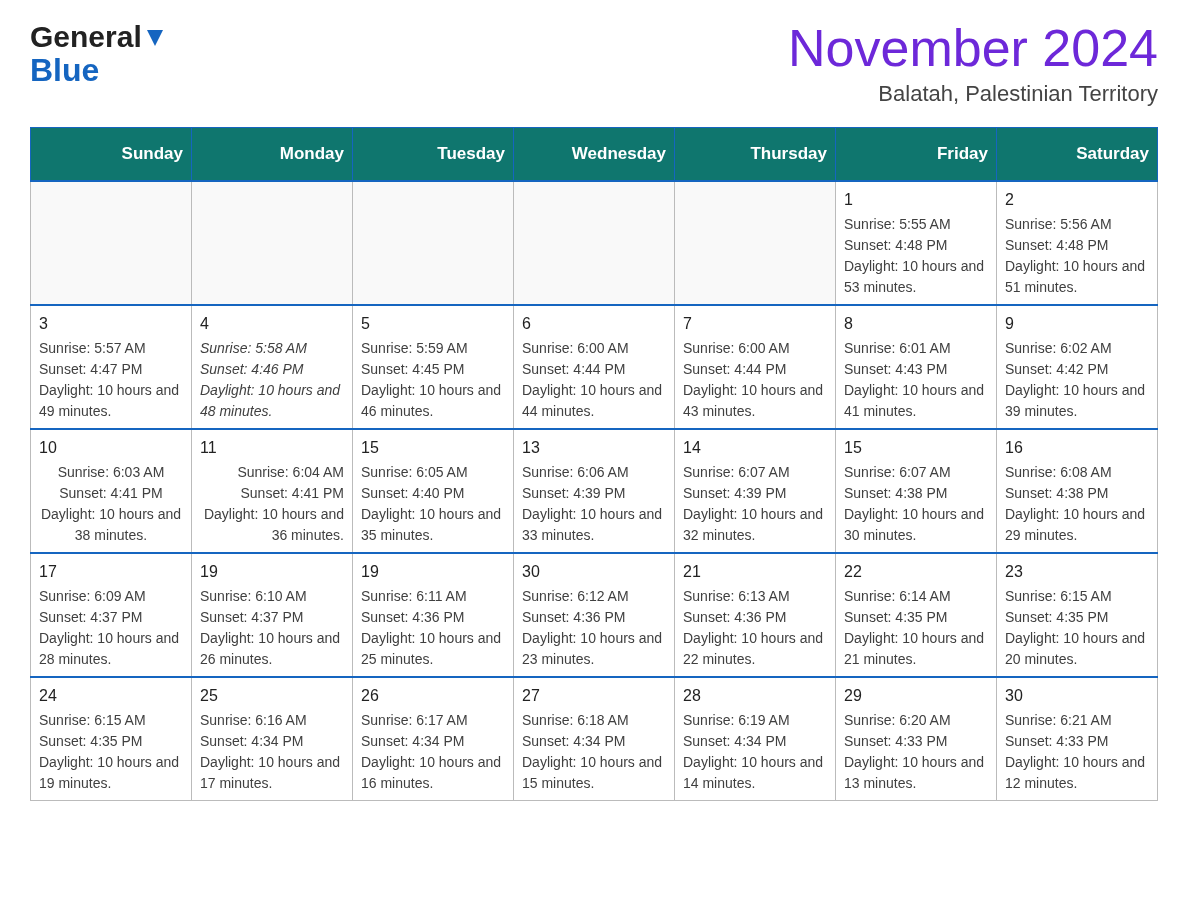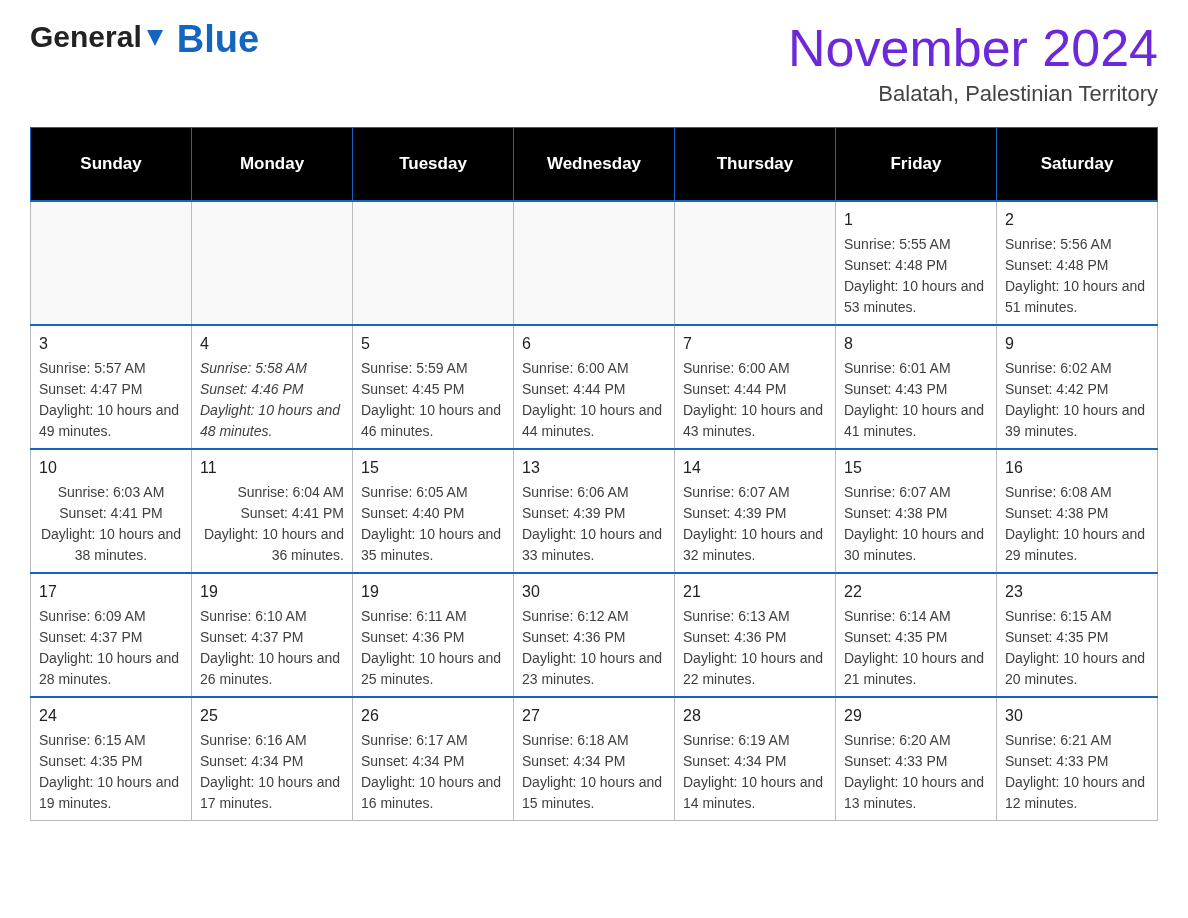--- a/index.html
+++ b/index.html
@@ -10,21 +10,21 @@
       color: #222;
     }
     .header {
       display: flex;
       justify-content: space-between;
       align-items: flex-start;
       margin-bottom: 20px;
     }
     .logo {
       display: flex;
-      flex-direction: row;
+      flex-direction: column;
       align-items: flex-start;
     }
     .logo-text-group {
       display: flex;
       flex-direction: row;
       align-items: center;
     }
     .title-block {
       text-align: right;
     }
@@ -37,26 +37,26 @@
     .calendar-subtitle {
       font-size: 22px;
       color: #444;
       margin-top: 4px;
     }
     table {
       width: 100%;
       border-collapse: collapse;
     }
     thead tr th {
-      background-color: #000000;
+      background-color: #0f766e;
       color: #fff;
       font-size: 17px;
       font-weight: bold;
-      padding: 26px 8px;
-      text-align: center;
+      padding: 16px 8px;
+      text-align: right;
       border: 1px solid #1565c0;
     }
     tbody tr td {
       vertical-align: top;
       padding: 6px 8px;
       font-size: 13.5px;
       border: 1px solid #bbb;
       width: 14.28%;
       min-height: 90px;
       color: #222;
@@ -86,21 +86,21 @@
   <div class="logo">
     <div class="logo-text-group">
       <span style="font-size:30px;font-weight:bold;color:#222;font-family:Arial,sans-serif;">General</span>
       <span style="display:inline-block;margin-left:3px;margin-top:4px;">
         <svg width="22" height="22" viewBox="0 0 22 22">
           <polygon points="2,4 18,4 10,20" fill="#1565c0"></polygon>
         </svg>
       </span>
     </div>
     <div style="margin-left: 0px; margin-top:-2px;">
-      <span style="font-size:38px;font-weight:bold;color:#1565c0;font-family:Arial,sans-serif;margin-left:10px;">Blue</span>
+      <span style="font-size:32px;font-weight:bold;color:#1565c0;font-family:Arial,sans-serif;">Blue</span>
     </div>
   </div>
   <div class="title-block">
     <div class="calendar-title">November 2024</div>
     <div class="calendar-subtitle">Balatah, Palestinian Territory</div>
   </div>
 </div>
 
 <table>
   <thead>

